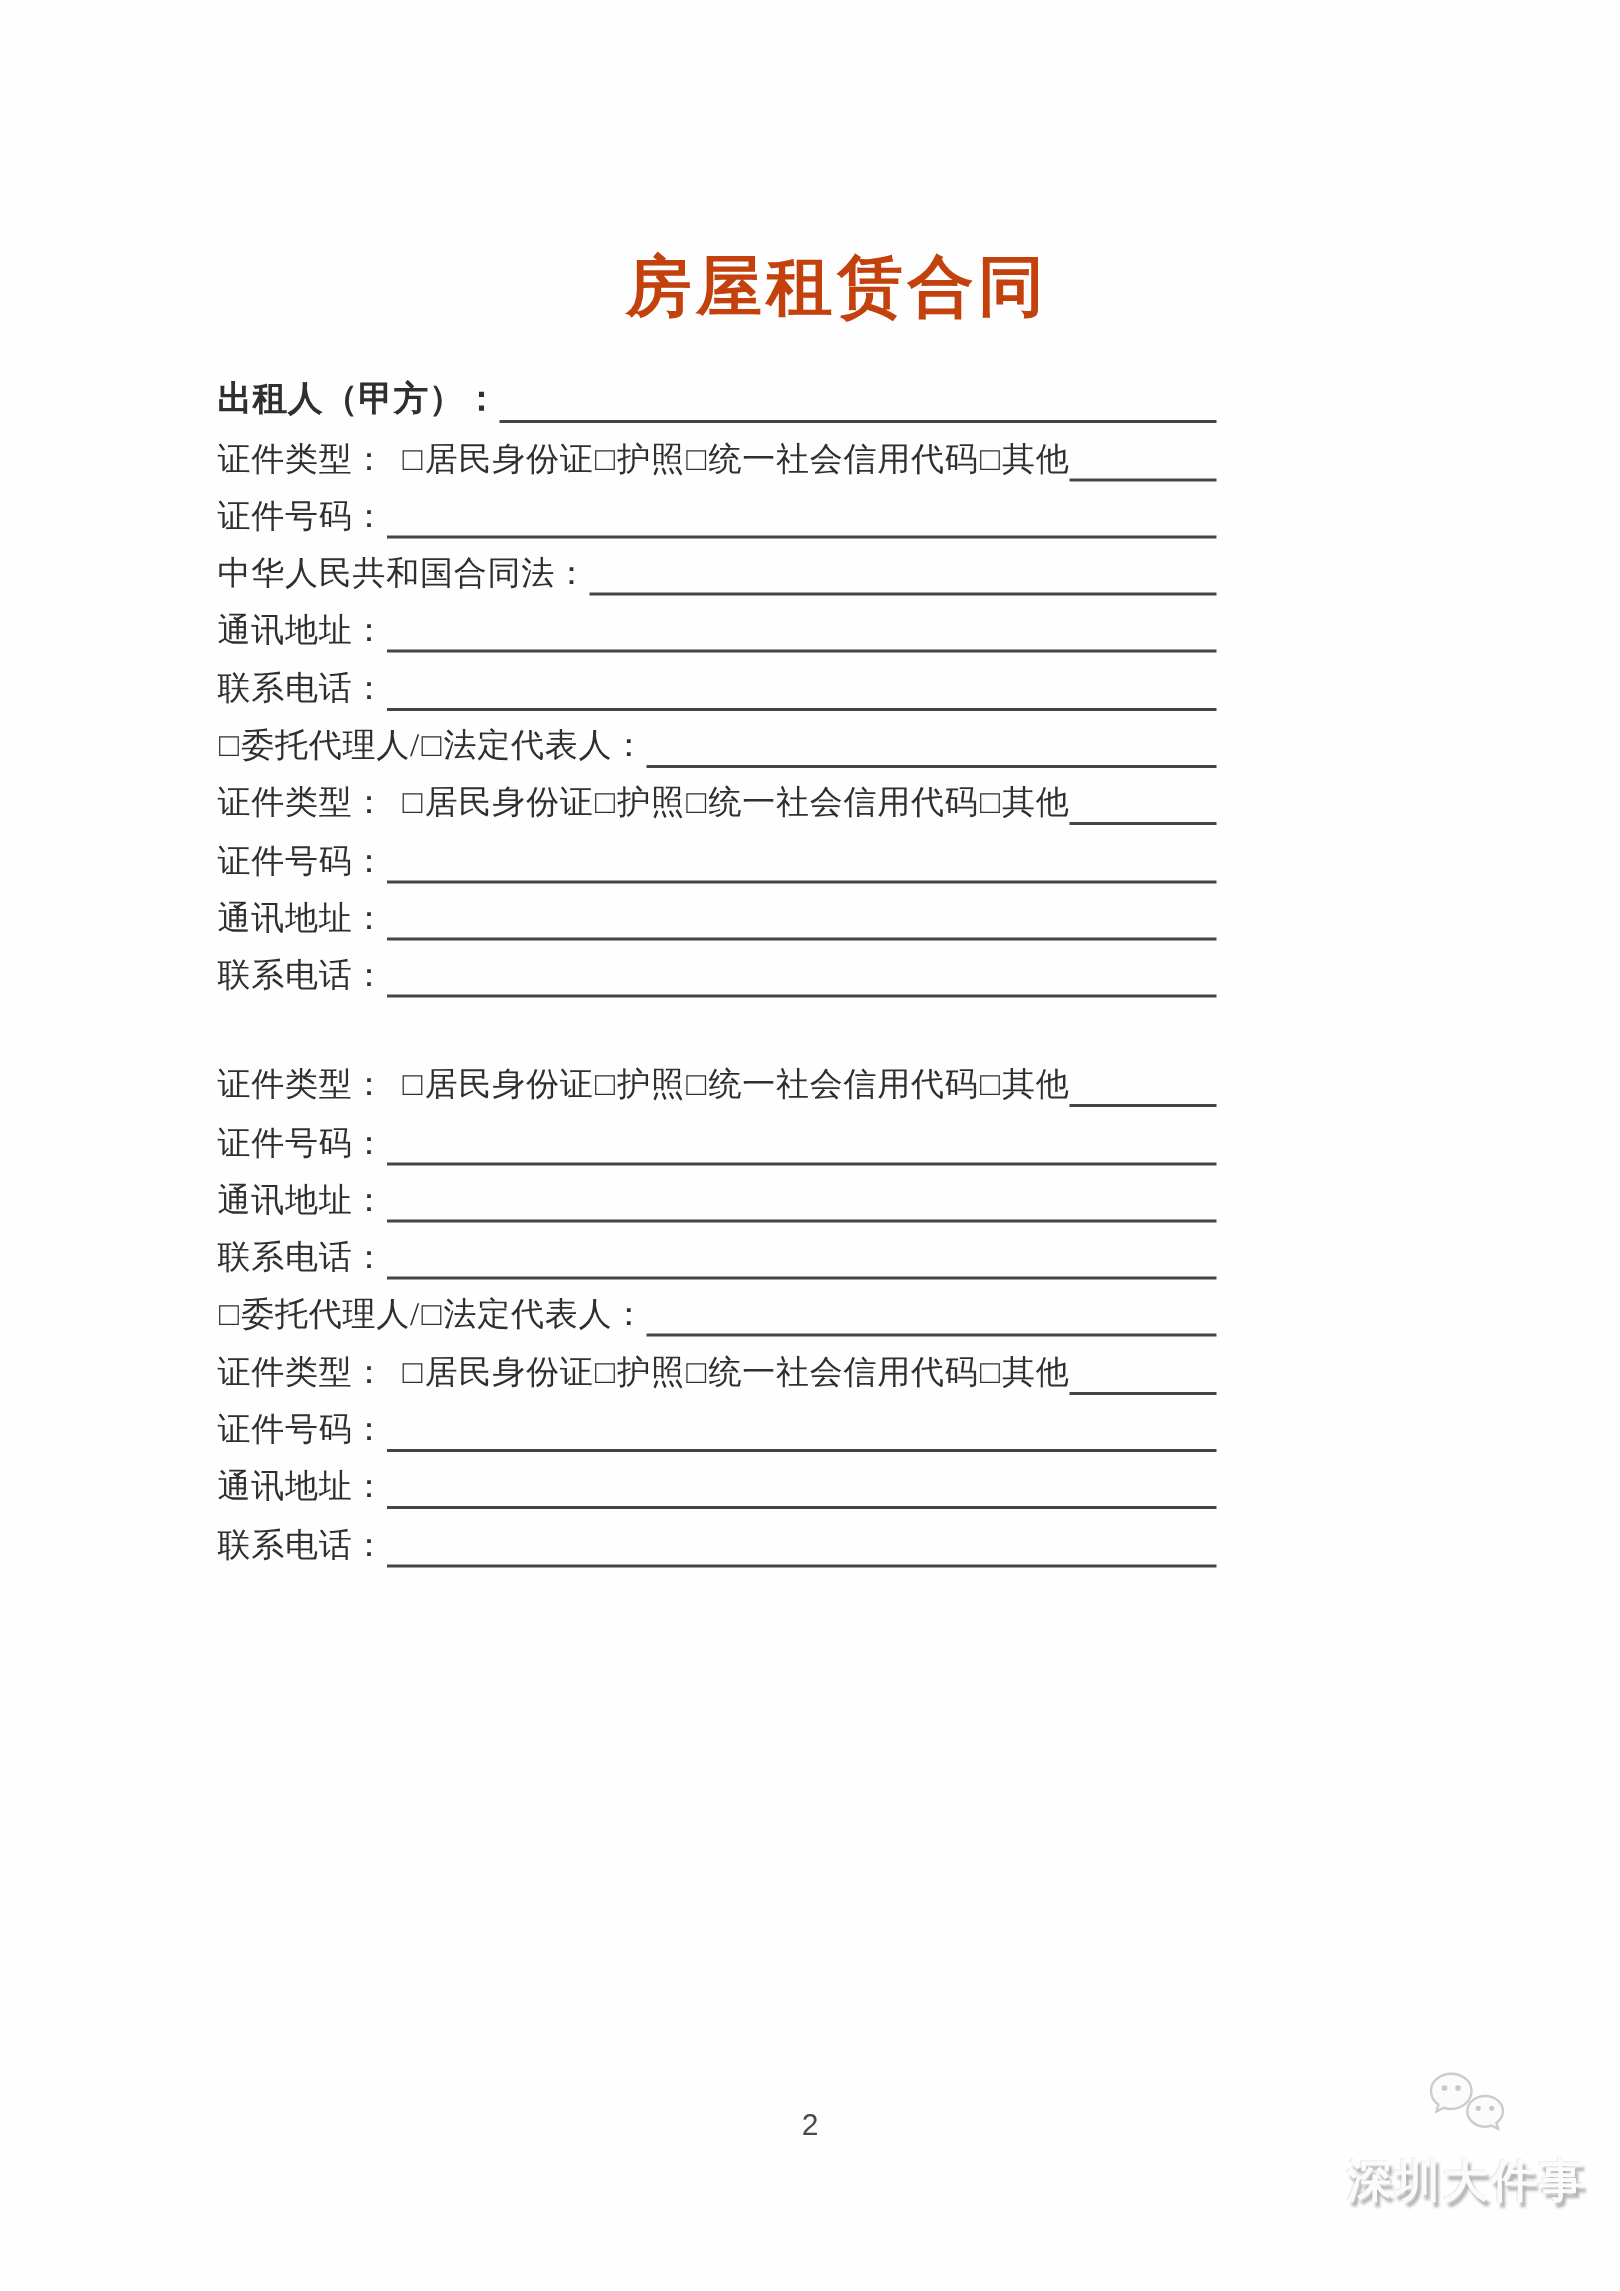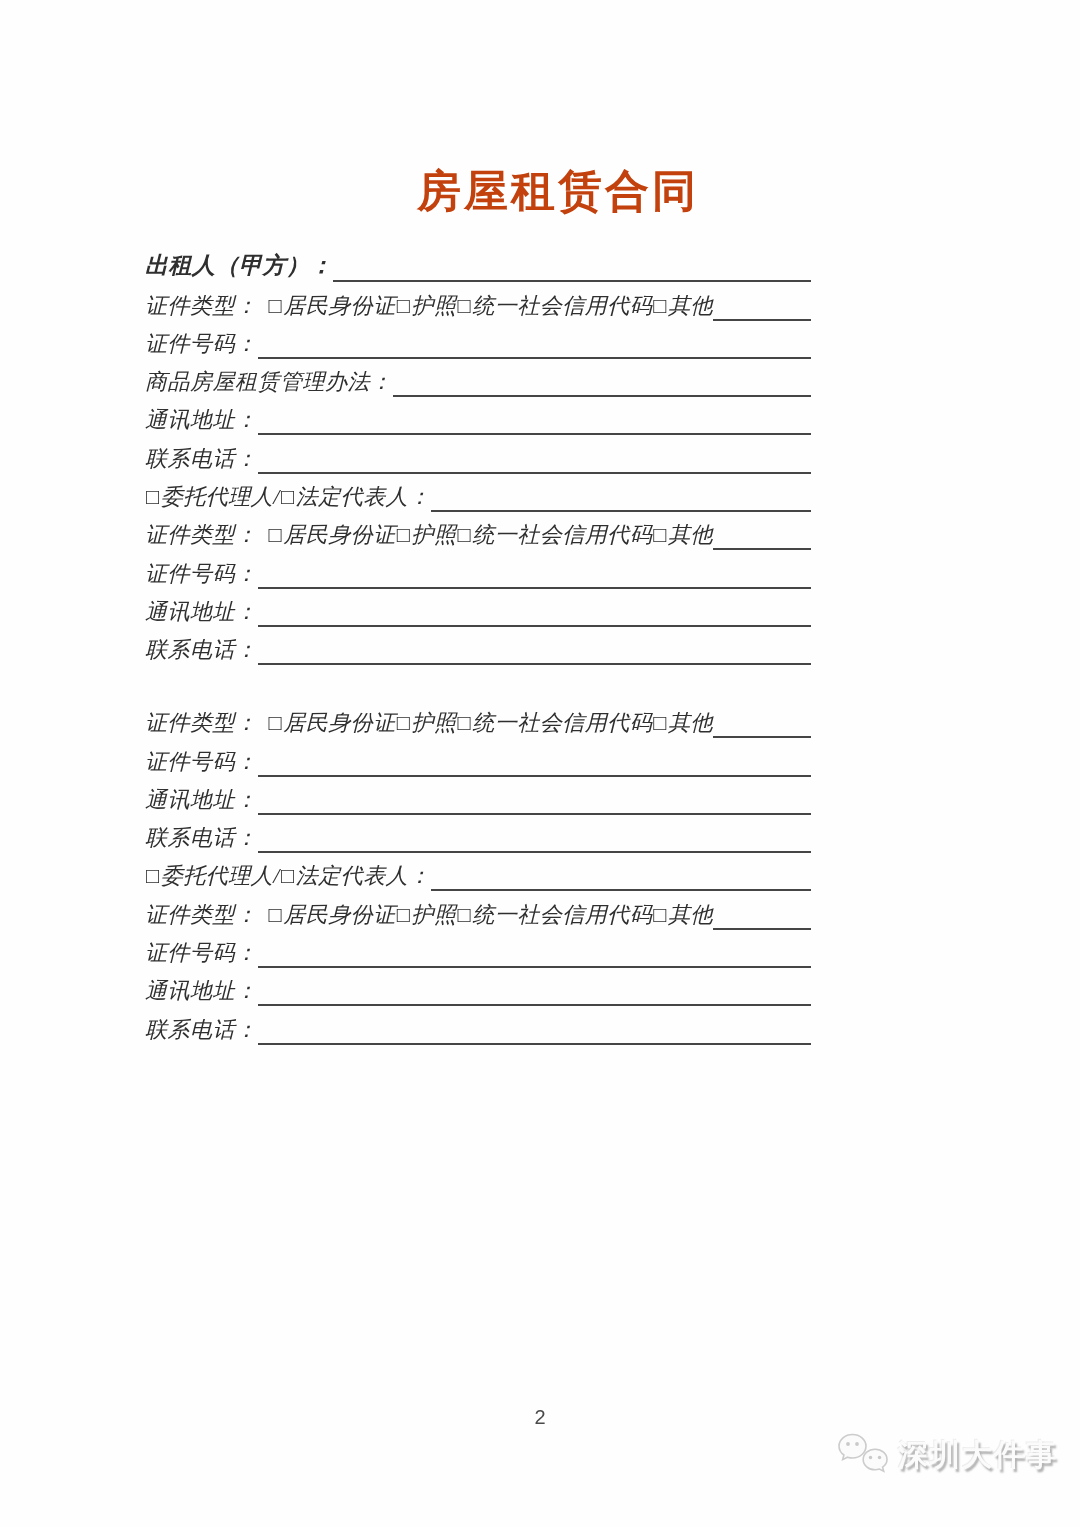--- a/index.html
+++ b/index.html
@@ -13,21 +13,21 @@
   }
   .doc-title{
     position:absolute;top:148px;left:0;width:100%;
     text-align:center;
     font-size:44px;line-height:1.2;font-weight:bold;
     letter-spacing:3px;
     color:#c2410c;
     margin:18px;
   }
   .form-block{
-    position:absolute;left:145px;width:666px;font-style:italic;
+    position:absolute;left:145px;width:666px;
   }
   .form-a{top:244px;}
   .form-b{top:700px;}
   .row{
     display:flex;
     align-items:flex-end;
     height:38.3px;
     font-size:22px;
     white-space:nowrap;
   }
@@ -58,22 +58,22 @@
     color:#343434;
     margin:0;
   }
   .page-number{
     position:absolute;top:1406px;left:0;width:100%;
     text-align:center;
     font-size:20px;color:#4a4a4a;
     font-family:"Liberation Sans","DejaVu Sans",sans-serif;
   }
   .watermark{
-    position:absolute;top:1432px;right:22px;
-    display:flex;align-items:center;gap:8px;
+    position:absolute;top:1380px;right:22px;
+    display:flex;align-items:center;gap:8px;flex-direction:column;
   }
   .watermark-text{
     font-size:30px;
     letter-spacing:2px;
     font-weight:bold;
     color:#fbfbfb;
     text-shadow:2px 3px 2px #b2b2b2, -1px -1px 0 #ededed;
     font-family:"Liberation Sans","DejaVu Sans",sans-serif;
   }
   .wm-icon{display:block;}
@@ -98,21 +98,21 @@
       </span>
       <span class="line"></span>
     </div>
 
     <div class="row">
       <span class="lbl">证件号码：</span>
       <span class="line"></span>
     </div>
 
     <div class="row">
-      <span class="lbl">商品房屋租赁管理办法：</span>
+      <span class="lbl">中华人民共和国合同法：</span>
       <span class="line"></span>
     </div>
 
     <div class="row">
       <span class="lbl">通讯地址：</span>
       <span class="line"></span>
     </div>
 
     <div class="row">
       <span class="lbl">联系电话：</span>

